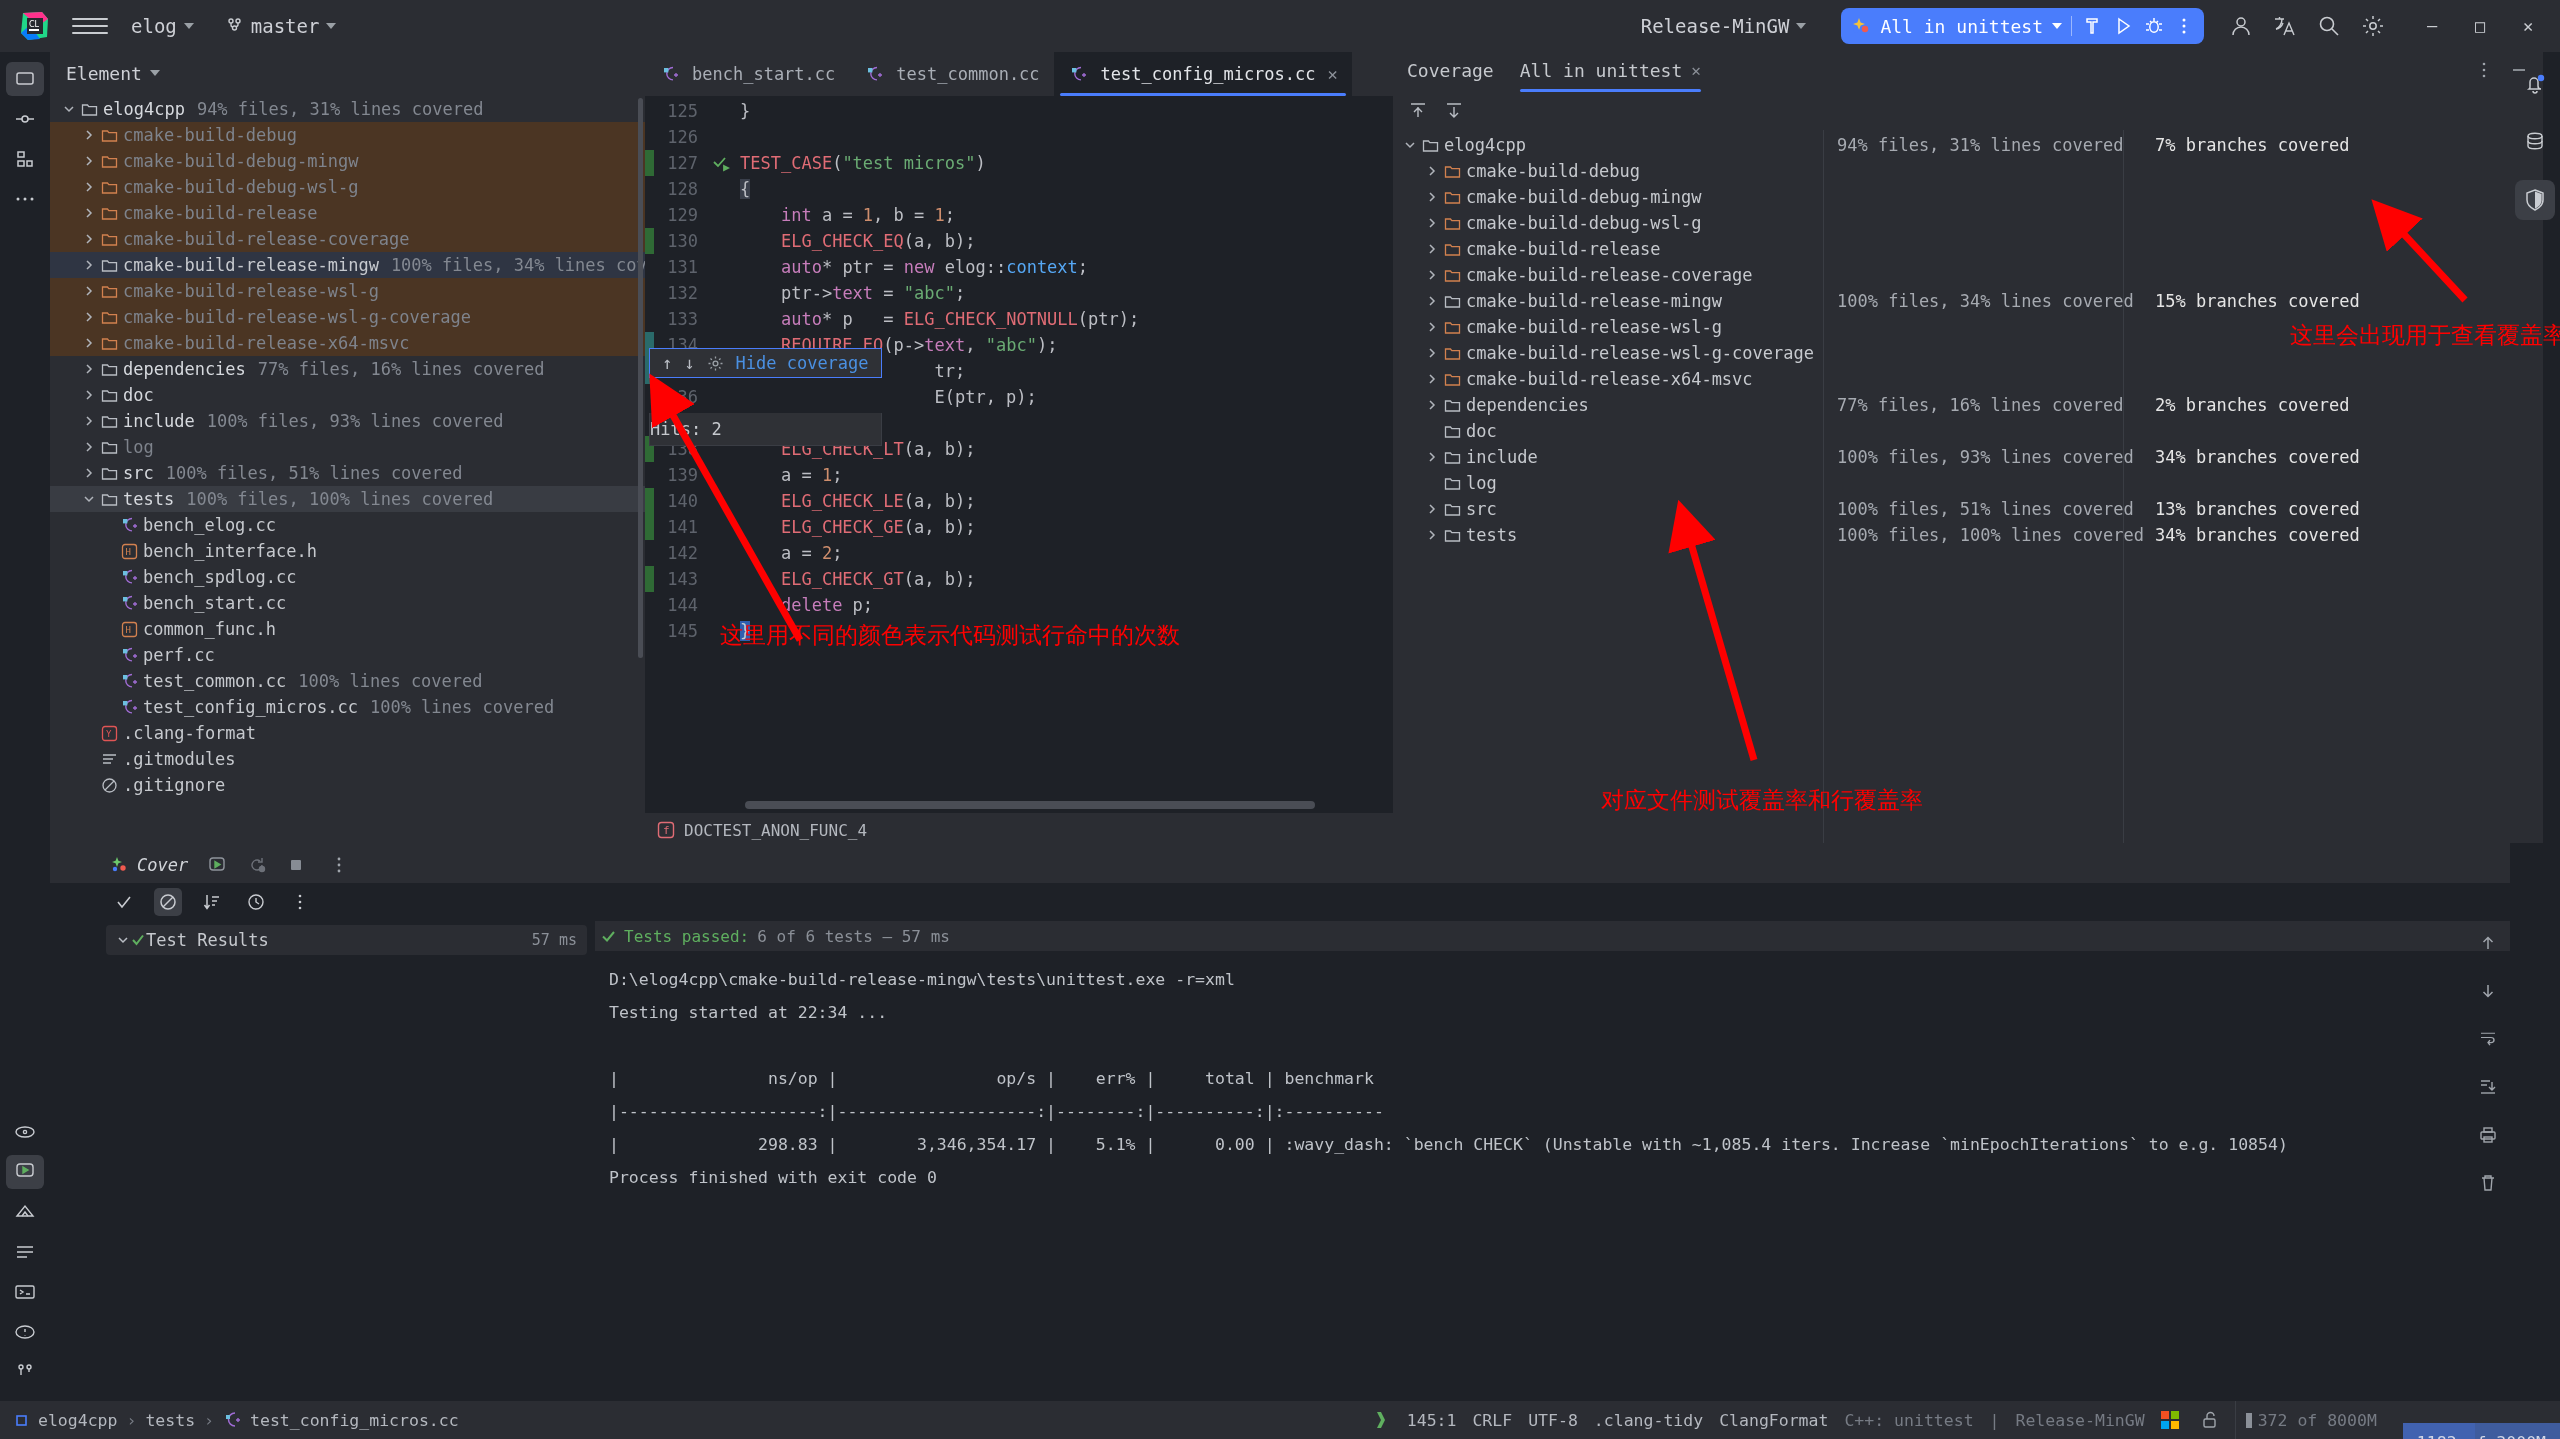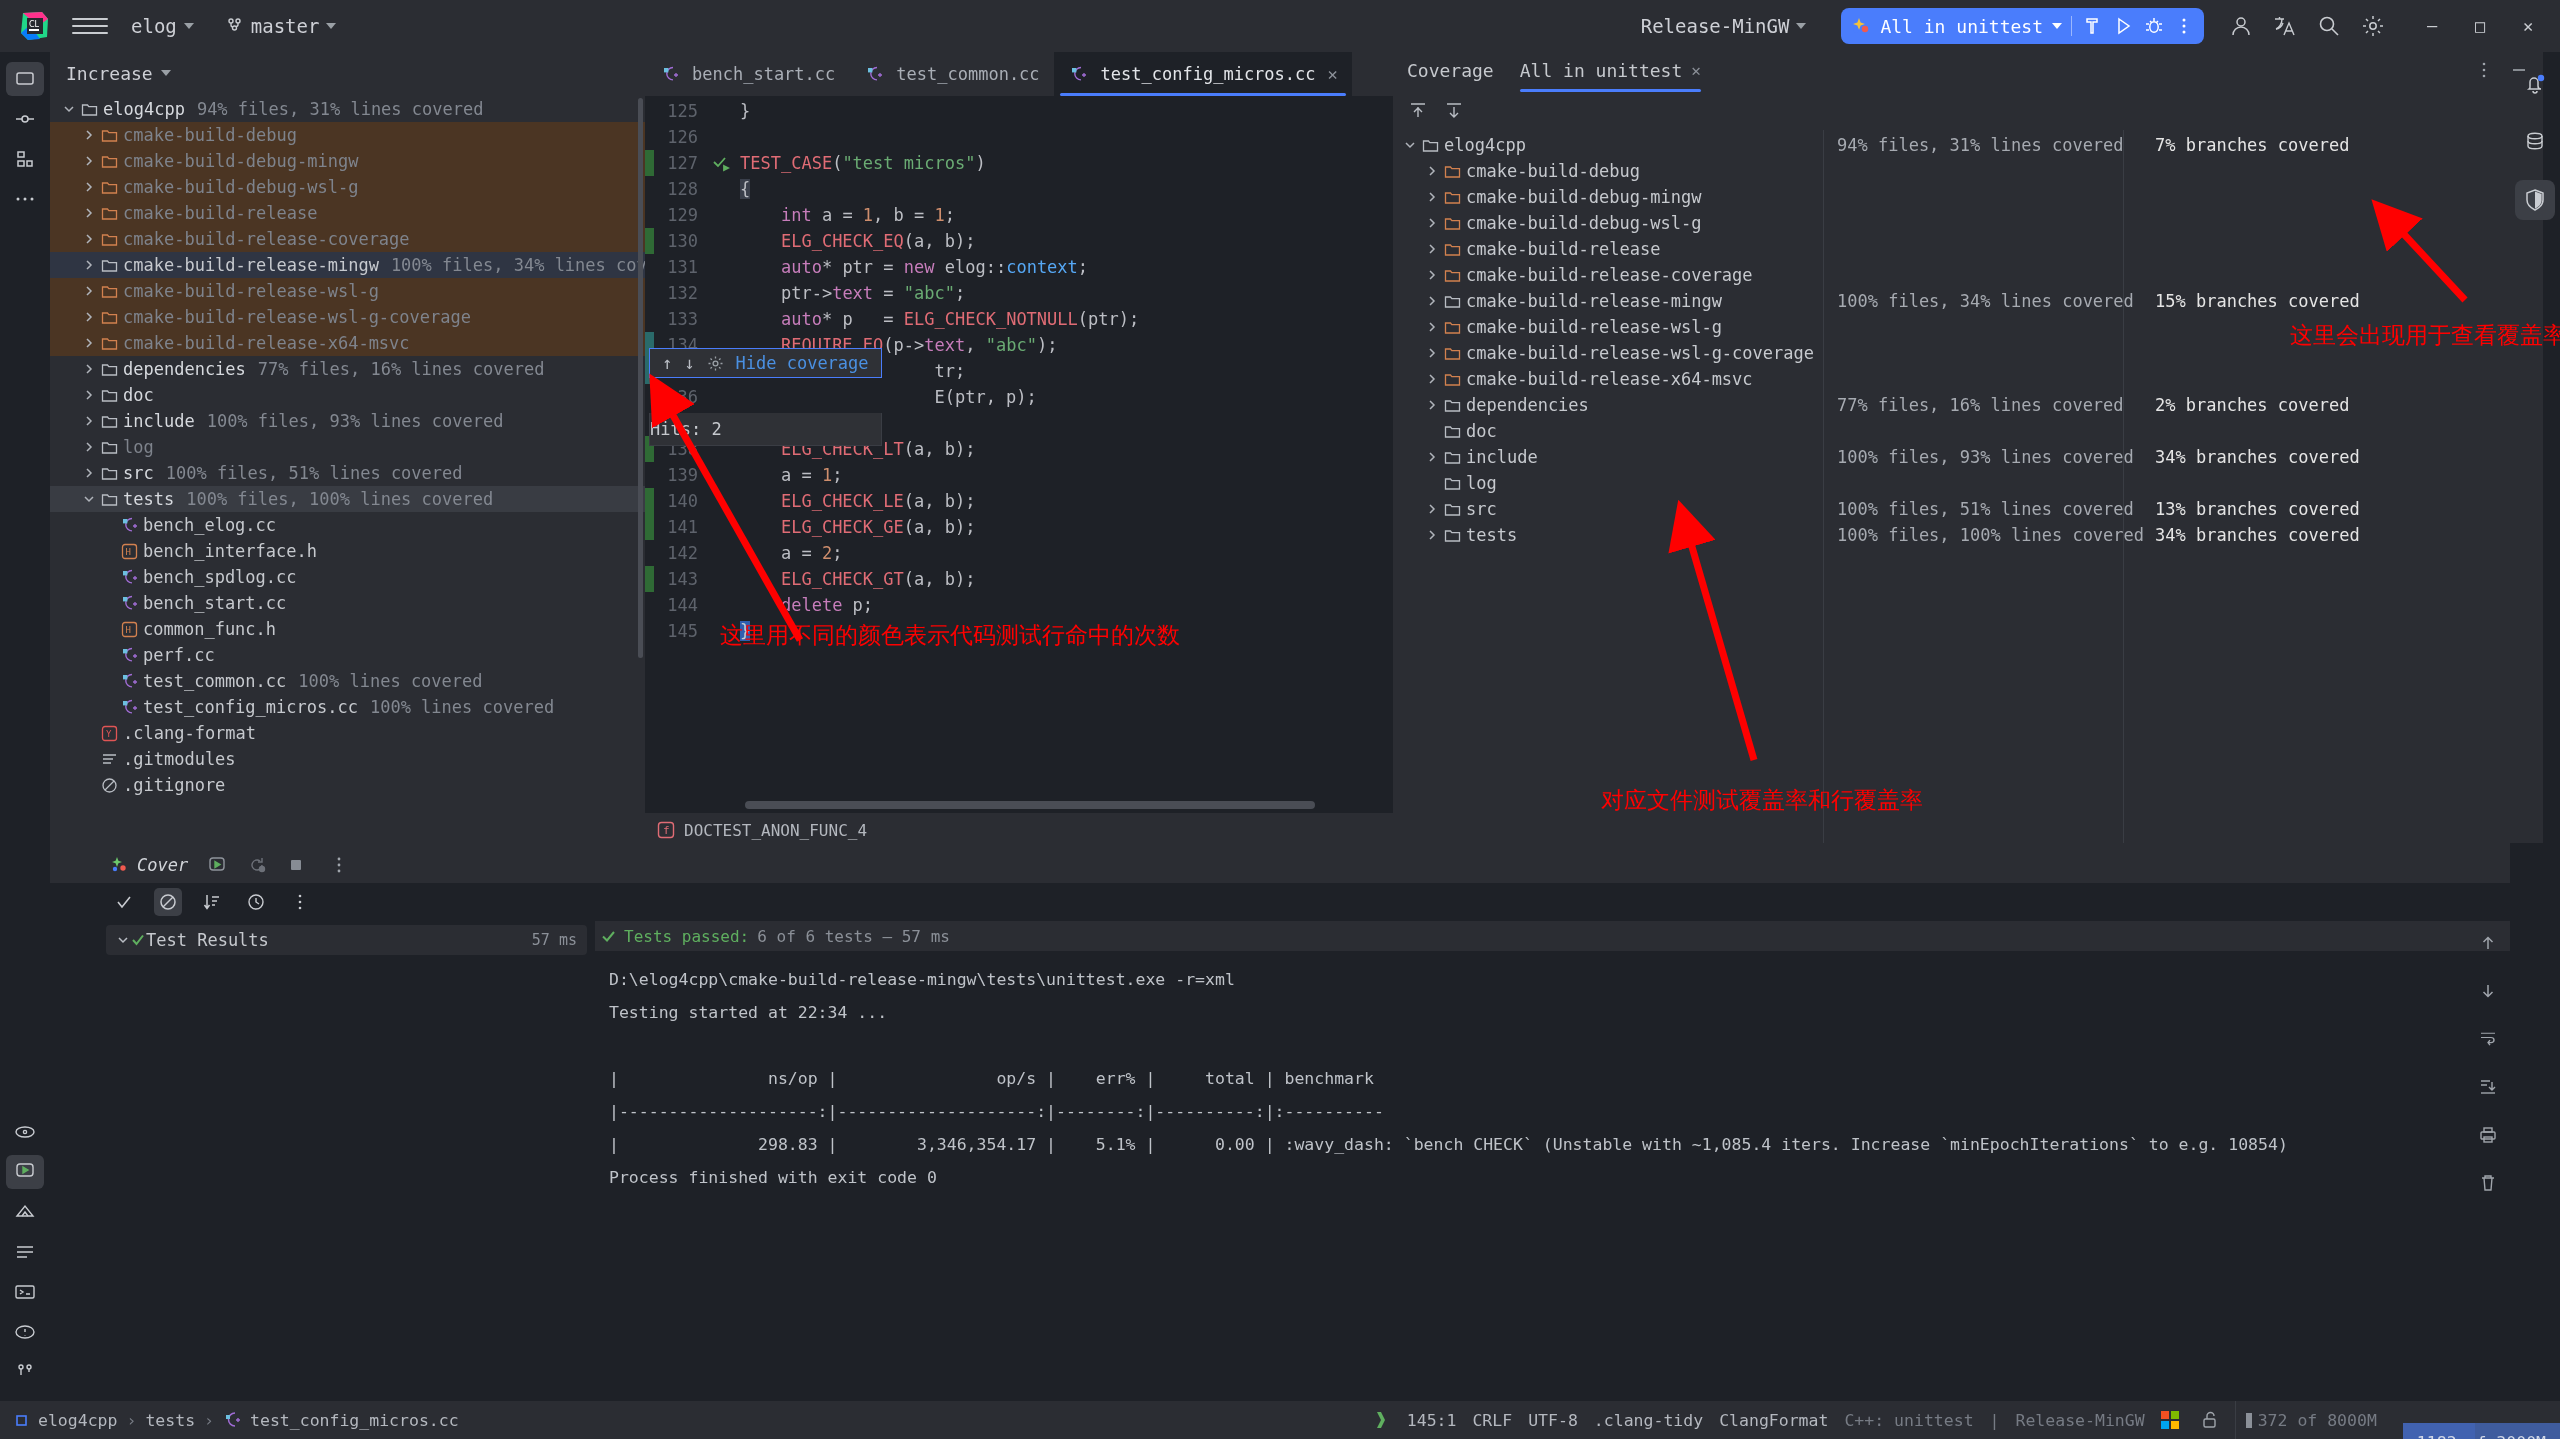--- a/index.html
+++ b/index.html
@@ -336,21 +336,21 @@
             <path d="M8 9 v6 M16 9 v3"></path>
           </svg>
       </div>
     </div>
 
     <div class="center">
       <div class="upper">
 
         <div class="proj">
           <div class="proj-head">
-            <span>Increase</span>
+            <span>Element</span>
             <span class="chev"></span>
           </div>
           <div class="tree" id="projTree">
               <div class="row" style="padding-left:10px">
                 <span class="arrow">
                   <svg width="14" height="14" viewBox="0 0 14 14" fill="none" stroke="#b0b4bb" stroke-width="1.5">
                     <path d="M3 5 L7 9 L11 5"></path>
                   </svg>
                 </span>
                 <span class="fico">

